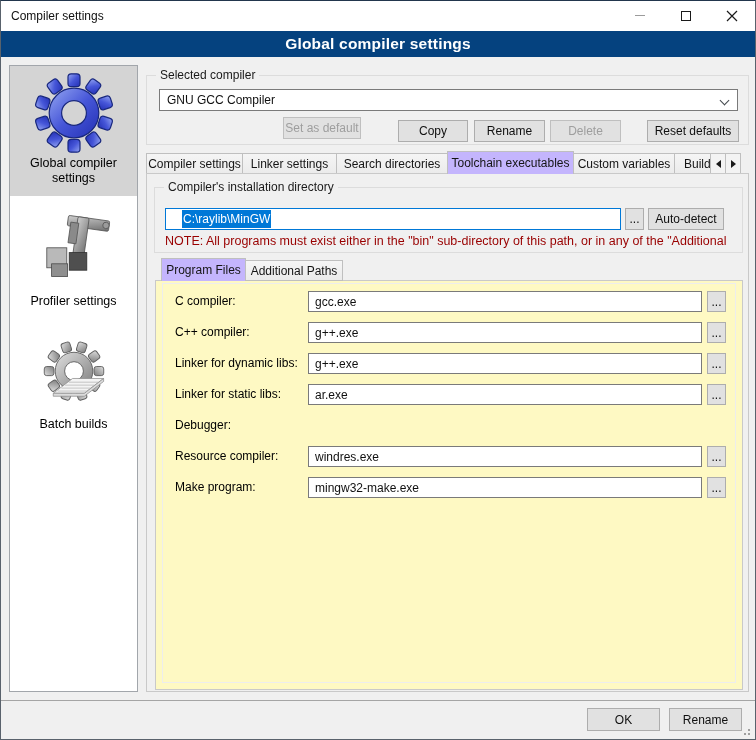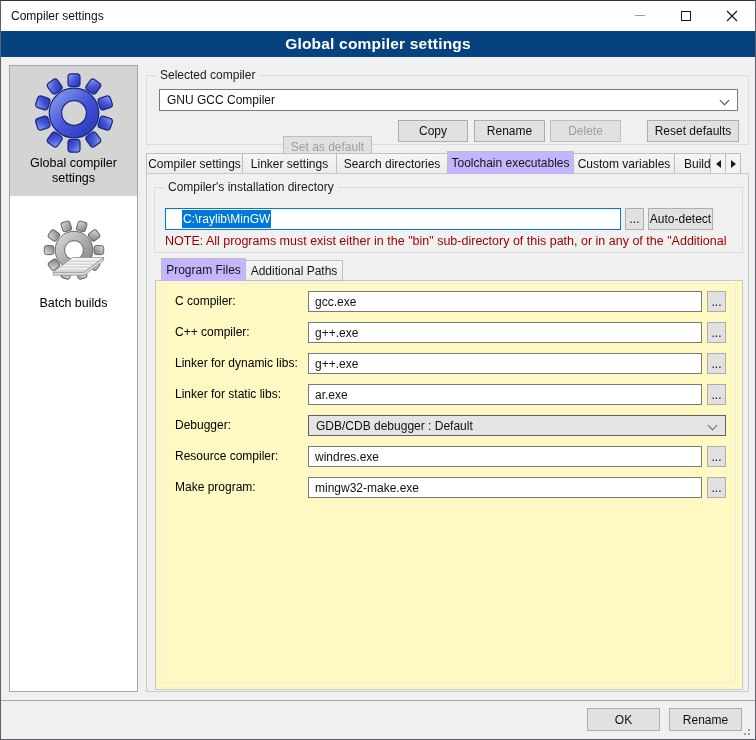--- a/index.html
+++ b/index.html
@@ -37,21 +37,21 @@
     font-size:12px; color:#1a1a1a; white-space:nowrap; }
   #grp-compiler { left:145px; top:74px; width:603px; height:70px; }
   .combo { background:#ffffff; border:1px solid #7a7a7a; display:flex; align-items:center;
     font-size:12px; color:#101010; padding:0 24px 0 7px; position:absolute; }
   .combo .chev { position:absolute; right:9px; top:7px; width:7px; height:7px;
     border-right:1.5px solid #43484d; border-bottom:1.5px solid #43484d; transform:rotate(45deg); }
   #compiler-combo { left:12px; top:13px; width:579px; height:22px; }
   .btn { position:absolute; background:#e1e1e1; border:1px solid #adadad; font-size:12px; color:#101010;
     display:flex; align-items:center; justify-content:center; cursor:default; }
   .btn.disabled { color:#9e9e9e; border-color:#bfbfbf; }
-  #btn-setdefault { left:136px; top:60px; width:89px; height:22px; }
+  #btn-setdefault { left:136px; top:41px; width:78px; height:22px; }
   #btn-copy       { left:251px; top:44px; width:70px; height:22px; }
   #btn-rename     { left:327px; top:44px; width:71px; height:22px; }
   #btn-delete     { left:403px; top:44px; width:71px; height:22px; }
   #btn-reset      { left:500px; top:44px; width:92px; height:22px; }
   
   #tabstrip { position:absolute; left:146px; top:150px; height:23px; display:flex; align-items:flex-end; }
   .tab { height:21px; background:linear-gradient(#f5f5f5,#ebebeb); border:1px solid #bfbfbf;
     display:flex; align-items:center; justify-content:center; font-size:12px; color:#151515;
     margin-left:-1px; white-space:nowrap; overflow:hidden; }
   .tab.active { height:23px; background:#c4b5fd; border-bottom:none; position:relative; z-index:3; }
@@ -60,21 +60,21 @@
   .tri-l { width:0; height:0; border-top:4px solid transparent; border-bottom:4px solid transparent; border-right:5px solid #1a1a1a; }
   .tri-r { width:0; height:0; border-top:4px solid transparent; border-bottom:4px solid transparent; border-left:5px solid #1a1a1a; }
   
   #tabpage { position:absolute; left:145px; top:172px; width:603px; height:519px; background:#f0f0f0;
     border:1px solid #c9c9c9; z-index:1; }
   #grp-install { left:7px; top:13px; width:589px; height:66px; }
   #install-input { position:absolute; left:10px; top:20px; width:456px; height:22px; background:#ffffff;
     border:1px solid #0078d7; display:flex; align-items:center; padding-left:16px; overflow:hidden; }
   #install-input .sel { background:#0078d7; color:#ffffff; font-size:12px; padding:2px 1px; white-space:nowrap; }
   #btn-browse-install { left:470px; top:20px; width:19px; height:22px; }
-  #btn-autodetect     { left:493px; top:20px; width:65px; height:22px; }
+  #btn-autodetect     { left:493px; top:20px; width:76px; height:22px; }
   #install-note { position:absolute; left:10px; top:46px; width:576px; font-size:12.5px; color:#990000;
     white-space:nowrap; overflow:hidden; }
   
   #subtabstrip { position:absolute; left:15px; top:84px; height:23px; display:flex; align-items:flex-end; z-index:3; }
   #subpage { position:absolute; left:8px; top:106px; width:588px; height:410px; background:#fef9c3;
     border:1px solid #c9c9c9; }
   #subpage-inner { position:absolute; left:6px; top:2px; right:6px; bottom:6px; border:1px solid #ededed;
     pointer-events:none; }
   .field-row { position:absolute; left:0; width:100%; height:21px; }
   .field-row .flabel { position:absolute; left:19px; top:0; line-height:21px; font-size:12px; color:#000; }
@@ -138,20 +138,42 @@
             <rect x="42.5" y="1" width="15" height="16" rx="4" transform="rotate(288 50 50)"></rect>
             <rect x="42.5" y="1" width="15" height="16" rx="4" transform="rotate(324 50 50)"></rect>
             <circle cx="50" cy="50" r="31"></circle>
           </g>
           <circle cx="50" cy="50" r="15.5" fill="#d4d4d4" stroke="#18277e" stroke-width="1.5"></circle>
         </svg>
       </div>
       <div class="lbl">Global compiler settings</div>
     </div>
 
+    <div class="side-item" id="side-item-1">
+      <div class="icon-wrap">
+        <svg width="80" height="80" viewBox="0 0 100 100">
+          <defs>
+            <linearGradient id="ggray1" x1="0" y1="0" x2="1" y2="1">
+              <stop offset="0" stop-color="#cfcfcf"></stop>
+                <stop offset="1" stop-color="#6e6e6e"></stop>
+            </linearGradient>
+          </defs>
+          <g transform="rotate(8 60 30)">
+            <rect x="40" y="8" width="52" height="13" rx="2" fill="url(#ggray1)" stroke="#555"></rect>
+            <rect x="52" y="8" width="14" height="52" rx="2" fill="url(#ggray1)" stroke="#555"></rect>
+            <rect x="44" y="16" width="10" height="26" fill="#8a8a8a" stroke="#555"></rect>
+            <circle cx="88" cy="14" r="4" fill="#9b9b9b" stroke="#555"></circle>
+          </g>
+          <rect x="16" y="46" width="25" height="25" fill="#b9b9b9" stroke="#4a4a4a"></rect>
+          <rect x="44" y="52" width="22" height="22" fill="#4f4f4f" stroke="#2e2e2e"></rect>
+          <rect x="22" y="66" width="20" height="16" fill="#8f8f8f" stroke="#4a4a4a"></rect>
+        </svg>
+      </div>
+      <div class="lbl">Profiler settings</div>
+    </div>
 
     <div class="side-item" id="side-item-2">
       <div class="icon-wrap">
         <svg width="74" height="74" viewBox="0 0 100 100">
           <defs>
             <linearGradient id="ggray2" x1="0" y1="0" x2="1" y2="1">
               <stop offset="0" stop-color="#e0e0e0"></stop>
                 <stop offset="1" stop-color="#7c7c7c"></stop>
             </linearGradient>
           </defs>
@@ -249,24 +271,20 @@
       </div>
 
       <div class="field-row" style="top:103px">
         <span class="flabel">Linker for static libs:</span>
         <input class="tc-input" value="ar.exe" style="">
         <div class="btn tc-browse">...</div>
       </div>
 
       <div class="field-row" style="top:134px">
         <span class="flabel">Debugger:</span>
-        <div class="combo" id="debugger-combo">
-          <span>GDB/CDB debugger : Default</span>
-          <span class="chev"></span>
-        </div>
       </div>
 
       <div class="field-row" style="top:165px">
         <span class="flabel">Resource compiler:</span>
         <input class="tc-input" value="windres.exe" style="">
         <div class="btn tc-browse">...</div>
       </div>
 
       <div class="field-row" style="top:196px">
         <span class="flabel">Make program:</span>

